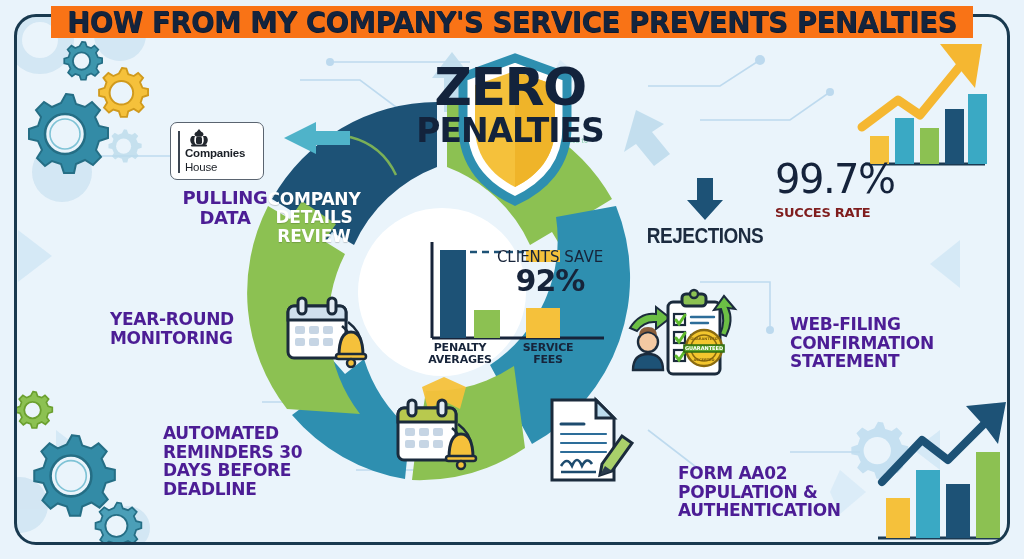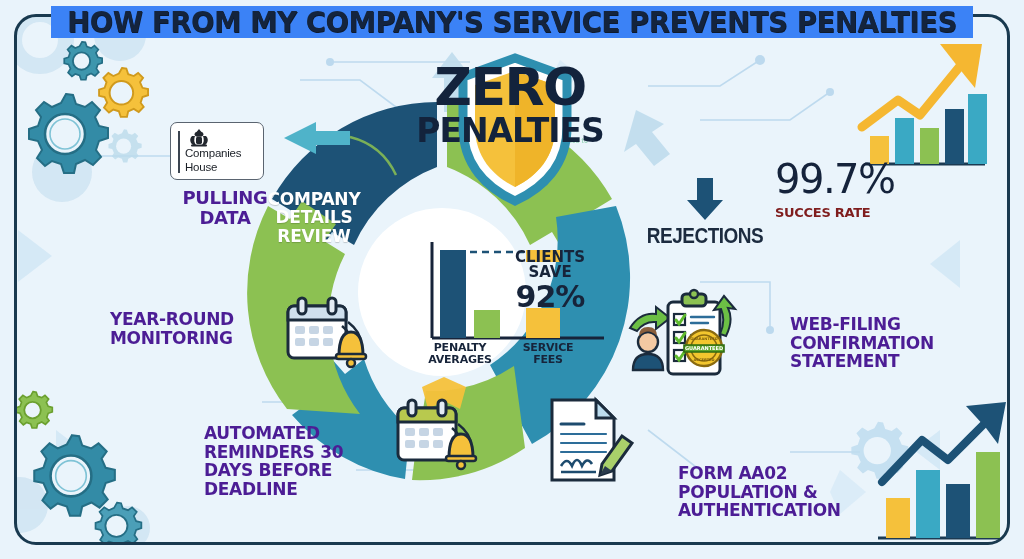--- a/index.html
+++ b/index.html
@@ -21,21 +21,21 @@
     z-index: 14;
   }
 
   
   .title-wrap {
     position: absolute; left: 0; right: 0; top: 6px;
     display: flex; justify-content: center; align-items: center;
     z-index: 20;
   }
   .title {
-    background: #3b82f6;
+    background: #f97316;
     padding: 0 16px;
     font-size: 27.5px;
     font-weight: 800;
     letter-spacing: -0.4px;
     color: #14243d;
     font-family: "DejaVu Sans", sans-serif;
     white-space: nowrap;
     text-shadow: 0.6px 0.6px 0 #0d1a2e;
   }
 
@@ -92,21 +92,21 @@
     font-size: 33px; font-weight: 800; color: #13233c; letter-spacing: -1px;
     line-height: 1; display: block; margin-top: 2px;
   }
 
   .mini-chart { position: absolute; left: 58px; top: 88px; width: 190px; height: 120px; }
   .save-badge {
     position: absolute; left: 135px; top: 100px; width: 110px;
     text-align: center; z-index: 10; pointer-events: none;
   }
   .save-badge .sl {
-    display: block; font-size: 15px; font-weight: 700; color: #17243a;
+    display: block; font-size: 15px; font-weight: 400; color: #17243a;
     font-family: "DejaVu Sans", sans-serif; line-height: 1.02;
   }
   .save-badge .sv {
     display: block; font-size: 30px; font-weight: 800; color: #17243a;
     font-family: "DejaVu Sans", sans-serif; line-height: 1.05; letter-spacing: -1px; text-align: center;
   }
   .ax-label {
     position: absolute; text-align: center; font-size: 11px; font-weight: 700;
     color: #17243a; font-family: "DejaVu Sans", sans-serif; line-height: 1.08;
     letter-spacing: -0.2px;
@@ -116,21 +116,21 @@
 
   
   .olabel {
     position: absolute; z-index: 9;
     font-family: "DejaVu Sans", sans-serif;
     font-weight: 800; color: #4c1d95; line-height: 1.1;
     letter-spacing: -0.3px;
   }
   #lbl-pulling   { left: 160px; top: 188px; width: 130px; font-size: 18px; text-align: center; }
   #lbl-yearround { left: 110px; top: 310px; width: 160px; font-size: 17px; text-align: left; }
-  #lbl-automated { left: 163px; top: 424px; width: 190px; font-size: 17px; text-align: left; margin-left: 41px; }
+  #lbl-automated { left: 163px; top: 424px; width: 190px; font-size: 17px; text-align: left; }
   #lbl-webfiling { left: 790px; top: 315px; width: 190px; font-size: 17px; text-align: left; }
   #lbl-formaa02  { left: 678px; top: 464px; width: 220px; font-size: 17px; text-align: left; }
 
   .stat-block { position: absolute; left: 775px; top: 160px; width: 180px; z-index: 9; text-align: left; }
   .stat-block .sv {
     display: block; font-size: 40px; font-weight: 400; color: #15233b;
     font-family: "DejaVu Sans", sans-serif; line-height: 0.96; letter-spacing: -1.5px;
   }
   .stat-block .sl {
     display: block; font-size: 13px; font-weight: 800; color: #7f1d1d;
@@ -142,21 +142,21 @@
     position: absolute; left: 170px; top: 122px; width: 94px; height: 58px;
     background: #ffffff; border: 1.6px solid #5a6470; border-radius: 7px;
     z-index: 9; padding: 6px 6px 4px 9px;
   }
   .ch-card .bar { position:absolute; left:7px; top:8px; width:2px; height:42px; background:#3b4450; }
   .ch-card .crest { position: absolute; left: 15px; top: 6px; }
   .ch-card .t1, .ch-card .t2 {
     position: absolute; left: 14px; font-family: "Liberation Sans", sans-serif;
     font-size: 11.5px; color: #1a1f26; letter-spacing: -0.2px;
   }
-  .ch-card .t1 { top: 24px; }
+  .ch-card .t1 { top: 24px; font-weight: bold; }
   .ch-card .t2 { top: 38px; }
 
   .icon-abs { position: absolute; z-index: 9; }
   svg { overflow: visible; }
 </style>
 </head>
 <body>
 
 <div id="stage">
 

